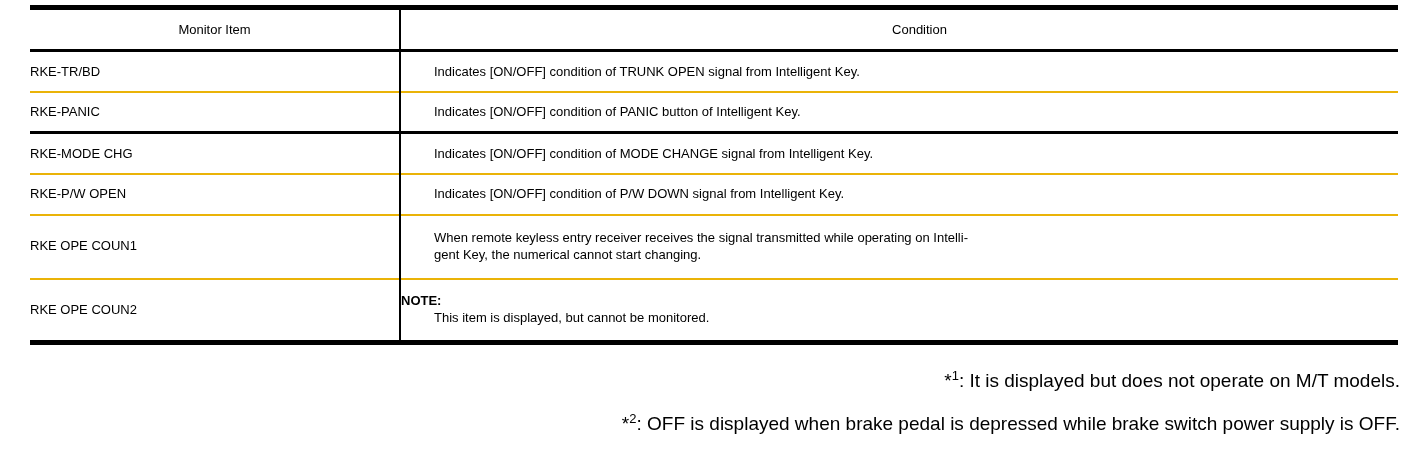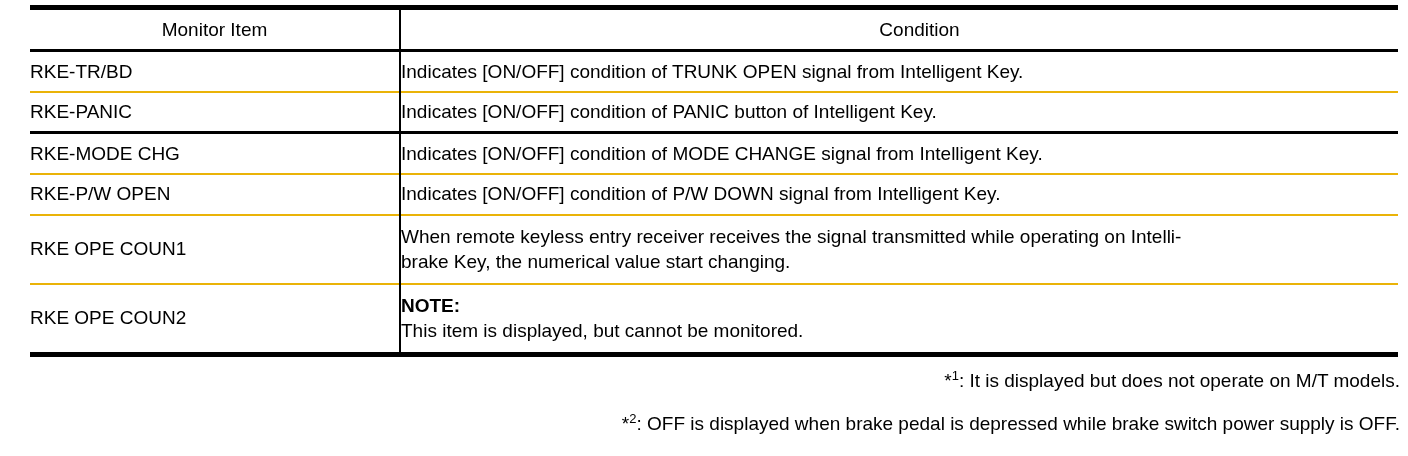--- a/index.html
+++ b/index.html
@@ -35,21 +35,21 @@
 
   .monitor-table td,
   .monitor-table th {
     border-left: 2px solid #000;
     border-right: 0;
     border-top: 2px solid #000;
     border-bottom: 0;
     padding: 0;
     vertical-align: middle;
     font-weight: normal;
-    font-size: 19px;
+    font-size: 13px;
     line-height: 1.32;
   }
   
   .monitor-table td.cell-item,
   .monitor-table th.cell-item {
     border-left: 0;
   }
 
   .monitor-table tr.head-row th {
     border-top: 5px solid #000;
@@ -77,21 +77,21 @@
   .r-tall .cell-item,
   .r-tall .cell-cond { padding-top: 8px; padding-bottom: 9px; }
 
   .row-h-std { height: 41px; }
   .row-h-tall { height: 64px; margin-top: 24px; }
 
   .note-label {
     font-weight: bold;
     display: block;
   }
-  .wrap-line { display: block; }
+  .wrap-line { display: block; padding-left: 33px; }
 
   
   .footnotes {
     position: absolute;
     left: 10px;
     top: 370px;
     width: 1390px;
     text-align: right;
   }
   .footnote {
@@ -152,21 +152,21 @@
         <td class="cell-item">RKE-P/W OPEN</td>
         <td class="cell-cond">
           <span class="wrap-line">Indicates [ON/OFF] condition of P/W DOWN signal from Intelligent Key.</span>
         </td>
       </tr>
 
       <tr class="body-row thin r-tall row-h-tall">
         <td class="cell-item">RKE OPE COUN1</td>
         <td class="cell-cond">
           <span class="wrap-line">When remote keyless entry receiver receives the signal transmitted while operating on Intelli-</span>
-          <span class="wrap-line">brake Key, the numerical value start changing.</span>
+          <span class="wrap-line">gent Key, the numerical cannot start changing.</span>
         </td>
       </tr>
 
       <tr class="body-row thin r-tall row-h-tall last-row">
         <td class="cell-item">RKE OPE COUN2</td>
         <td class="cell-cond">
           <span class="note-label">NOTE:</span>
           <span class="wrap-line">This item is displayed, but cannot be monitored.</span>
         </td>
       </tr>

